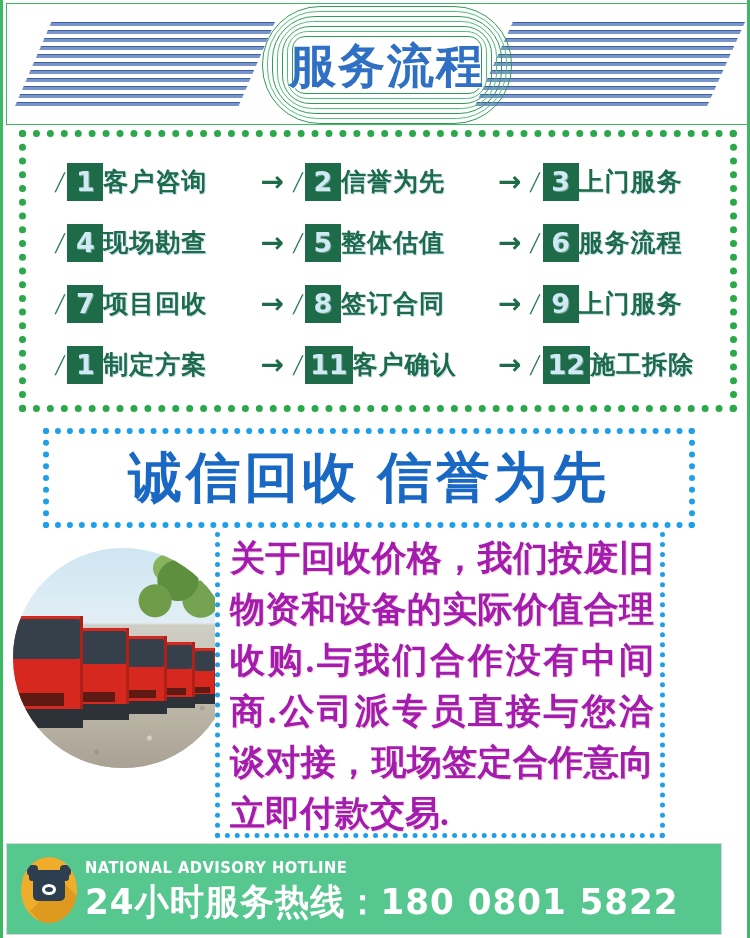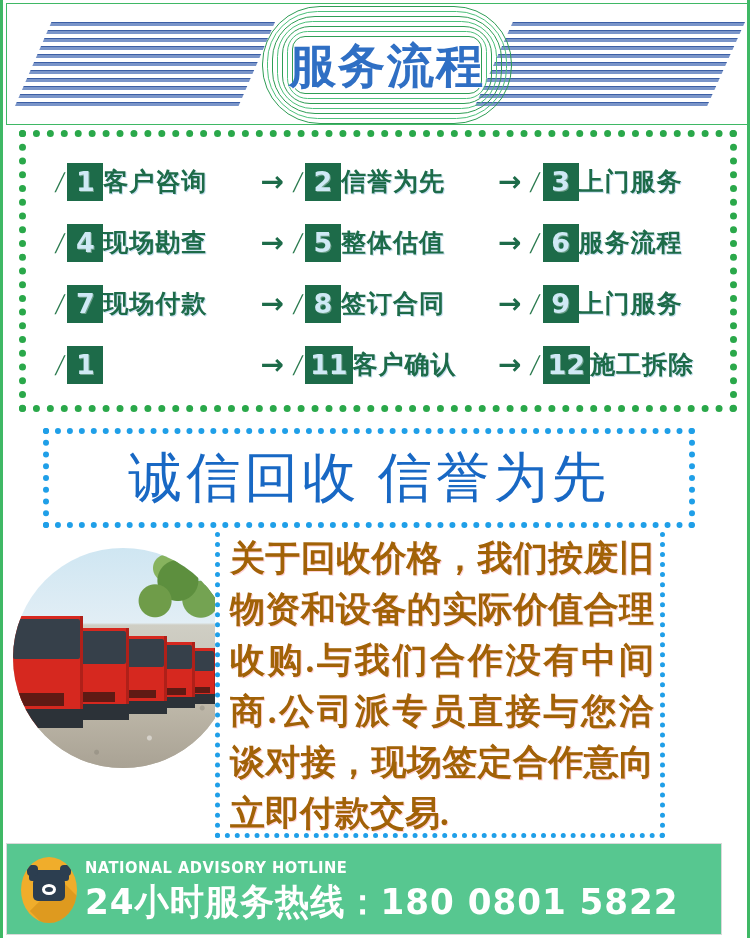--- a/index.html
+++ b/index.html
@@ -122,21 +122,21 @@
   .slogan-box{
     position:absolute;left:40px;top:428px;width:652px;height:100px;
     box-sizing:border-box;
     border:6px dotted #1f9fe8;
     background:#fff;
     display:flex;align-items:center;justify-content:center;
     z-index:4;
   }
   .slogan-text{
     font-family:"Liberation Serif","DejaVu Serif",serif;
-    font-weight:normal;font-size:54px;color:#1868c4;
+    font-weight:bold;font-size:54px;color:#1868c4;
     letter-spacing:4px;white-space:nowrap;line-height:1;
   }
 
   
   .photo-wrap{
     position:absolute;left:10px;top:548px;width:220px;height:220px;
     border-radius:50%;overflow:hidden;z-index:2;
   }
   .photo{
     position:absolute;left:0;top:0;width:220px;height:220px;
@@ -183,21 +183,21 @@
   .redbox{
     position:absolute;left:212px;top:522px;width:450px;height:316px;
     box-sizing:border-box;
     border:5px dotted #1f9fe8;
     background:#fff;
     z-index:3;
     padding:6px 6px 0 10px;
   }
   .redtext{
     font-family:"Liberation Serif","DejaVu Serif",serif;
-    font-weight:bold;font-size:35px;color:#a16207;
+    font-weight:bold;font-size:35px;color:#a21caf;
     line-height:51px;letter-spacing:0px;
     text-align:justify;
     text-shadow:1px 1px 0 rgba(255,170,180,.55);
   }
 
   
   .footer{
     position:absolute;left:3px;top:843px;width:716px;height:92px;
     box-sizing:border-box;
     background:#57c790;
@@ -312,39 +312,40 @@
           <div class="flow-cell">
             <span class="slash">/</span>
             <span class="numbox">6</span>
             <span class="celllabel">服务流程</span>
           </div>
         </div>
         <div class="flow-row">
           <div class="flow-cell cell-a">
             <span class="slash">/</span>
             <span class="numbox">7</span>
-            <span class="celllabel">现场付款</span>
+            <span class="celllabel">项目回收</span>
           </div>
           <div class="arrow">→</div>
           <div class="flow-cell">
             <span class="slash">/</span>
             <span class="numbox">8</span>
             <span class="celllabel">签订合同</span>
           </div>
           <div class="arrow">→</div>
           <div class="flow-cell">
             <span class="slash">/</span>
             <span class="numbox">9</span>
             <span class="celllabel">上门服务</span>
           </div>
         </div>
         <div class="flow-row">
           <div class="flow-cell cell-a">
             <span class="slash">/</span>
             <span class="numbox">1</span>
+            <span class="celllabel">制定方案</span>
           </div>
           <div class="arrow">→</div>
           <div class="flow-cell">
             <span class="slash">/</span>
             <span class="numbox">11</span>
             <span class="celllabel">客户确认</span>
           </div>
           <div class="arrow">→</div>
           <div class="flow-cell">
             <span class="slash">/</span>

